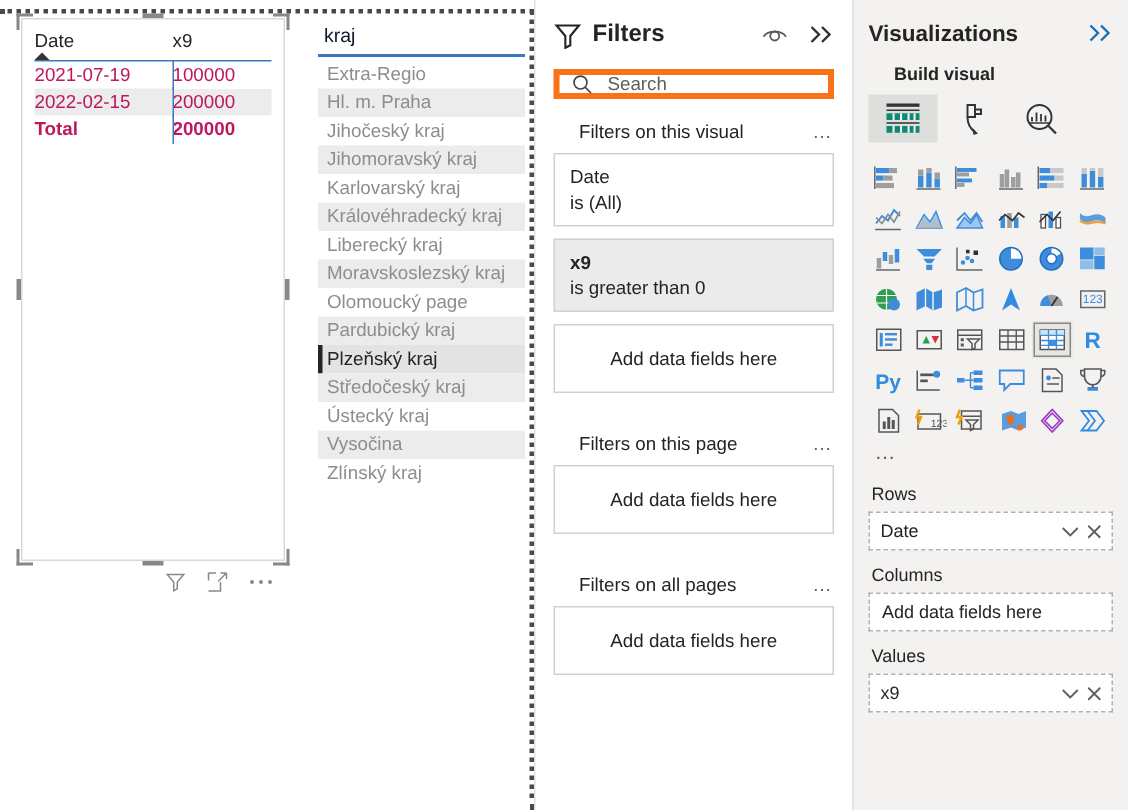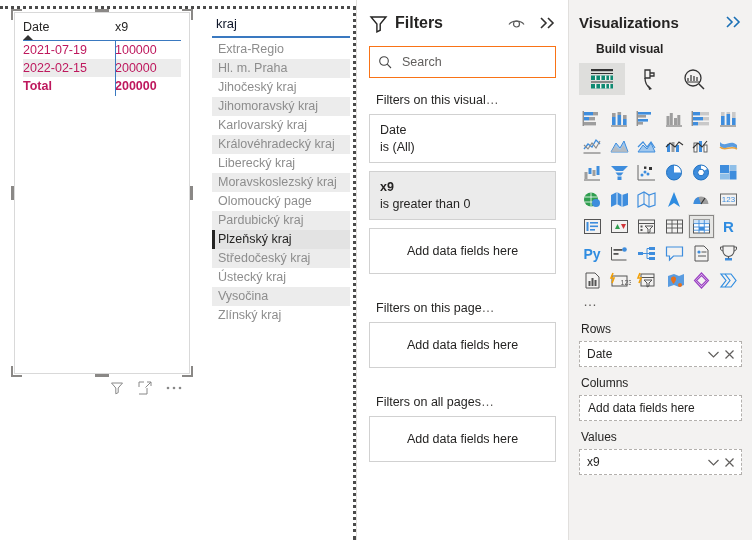--- a/index.html
+++ b/index.html
@@ -93,31 +93,31 @@
   
   .filters {
     flex: 0 0 212px; width:212px; height:540px; background:#ffffff;
     border-left:1px solid #e1dfdd; padding: 10px 12px 0 12px; position:relative;
   }
   .filters-head { display:flex; align-items:center; height:26px; margin-bottom:10px; }
   .filters-title { font-size:16px; font-weight:bold; color:#252423; margin-left:7px; flex:1; }
   .fh-icon { color:#323130; line-height:0; cursor:pointer; }
   .fh-icon.eye { margin-right:14px; color:#5a5a5a; }
   .search-box {
-    height:32px; border:1px solid #f97316; display:flex; align-items:center;
+    height:20px; border:4px solid #f97316; display:flex; align-items:center;
     padding:0 8px; gap:8px; background:#fff; margin-bottom:14px;
   }
   .search-box input {
     border:none; outline:none; font-family:"Liberation Sans", sans-serif;
     font-size:12.5px; color:#252423; width:100%; background:transparent;
   }
   .search-box input::placeholder { color:#605e5c; }
   .flt-section-hdr {
-    display:flex; align-items:baseline; justify-content:flex-start;
-    font-size:12.5px; color:#252423; margin: 2px 0 7px 7px;
+    display:flex; align-items:baseline; justify-content:space-between;
+    font-size:12.5px; color:#252423; margin: 2px 0 7px 17px;
   }
   .flt-dots { color:#605e5c; letter-spacing:1.5px; font-size:13px; cursor:pointer; }
   .flt-card {
     border:1px solid #d1d1d1; background:#fff; padding:8px 10px;
     margin-bottom:8px; min-height:46px;
   }
   .flt-card.active { background:#ebebeb; }
   .flt-card .f-name { font-size:12.5px; color:#252423; margin-bottom:3px; }
   .flt-card.active .f-name { font-weight:bold; }
   .flt-card .f-cond { font-size:12.5px; color:#252423; }

